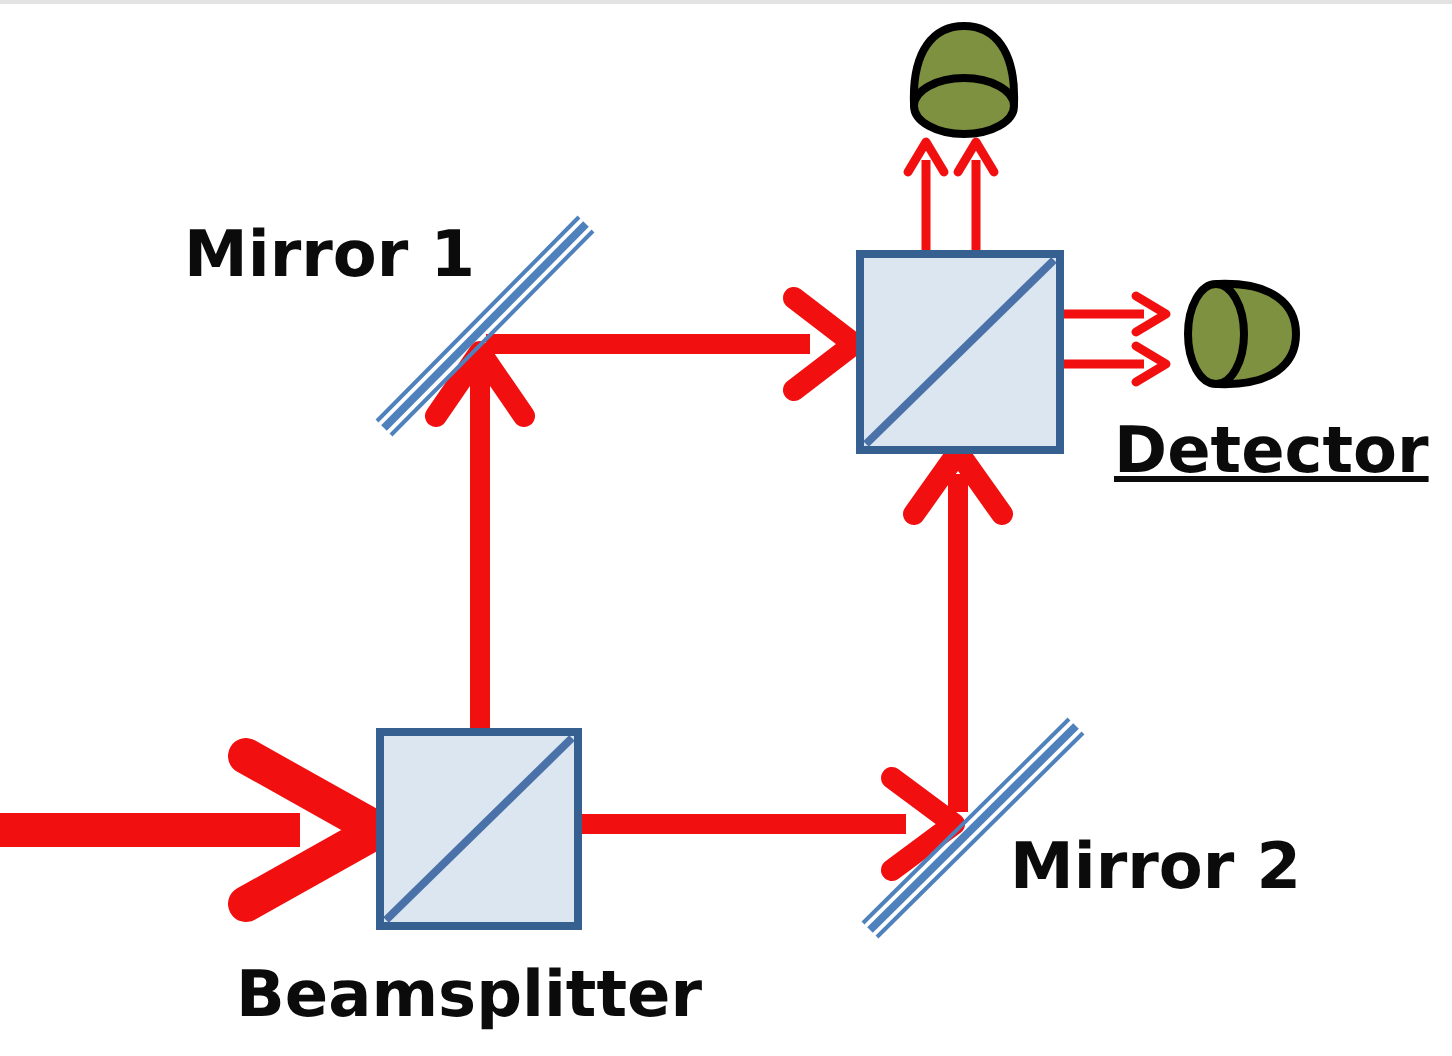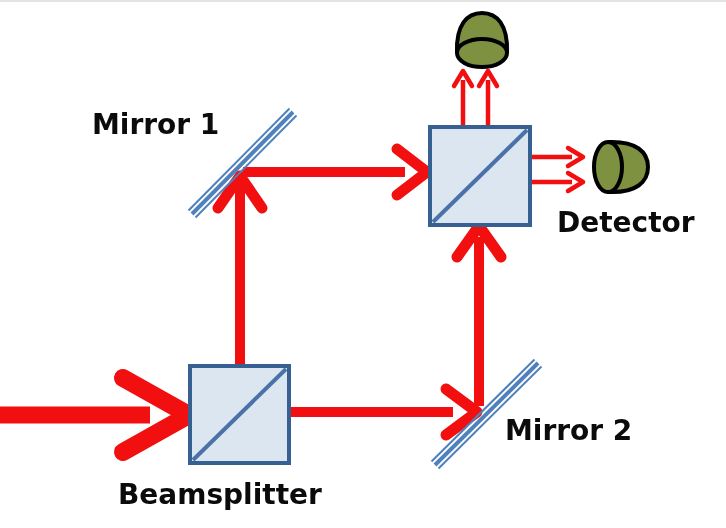--- a/index.html
+++ b/index.html
@@ -19,30 +19,30 @@
 
   .edge-line {
     position: absolute; left: 0; width: 726px; height: 2px;
     background: #e3e3e3;
   }
   .edge-top { top: 0; }
 
   .diagram-label {
     position: absolute;
     color: #0b0b0b;
-    font-size: 28px;
+    font-size: 32px;
     font-weight: 600;
     letter-spacing: 0px;
     white-space: nowrap;
     line-height: 1.1;
   }
   .label-mirror1     { left: 92px;  top: 110px; }
   .label-mirror2     { left: 505px; top: 416px; text-align: center; }
   .label-beamsplitter{ left: 118px; top: 480px; }
-  .label-detector    { left: 557px; top: 208px; }
+  .label-detector    { left: 557px; top: 208px; text-decoration: underline; }
 
   
   .beam path { stroke: #f10f0f; fill: none; }
   .shaft-xl { stroke-width: 17px; }
   .head-xl  { stroke-width: 18px; stroke-linecap: round; stroke-linejoin: round; }
   .shaft-m  { stroke-width: 10px; }
   .head-m   { stroke-width: 11px; stroke-linecap: round; stroke-linejoin: round; }
   .shaft-s  { stroke-width: 4.5px; }
   .head-s   { stroke-width: 4.5px; stroke-linecap: round; stroke-linejoin: round; }
 

